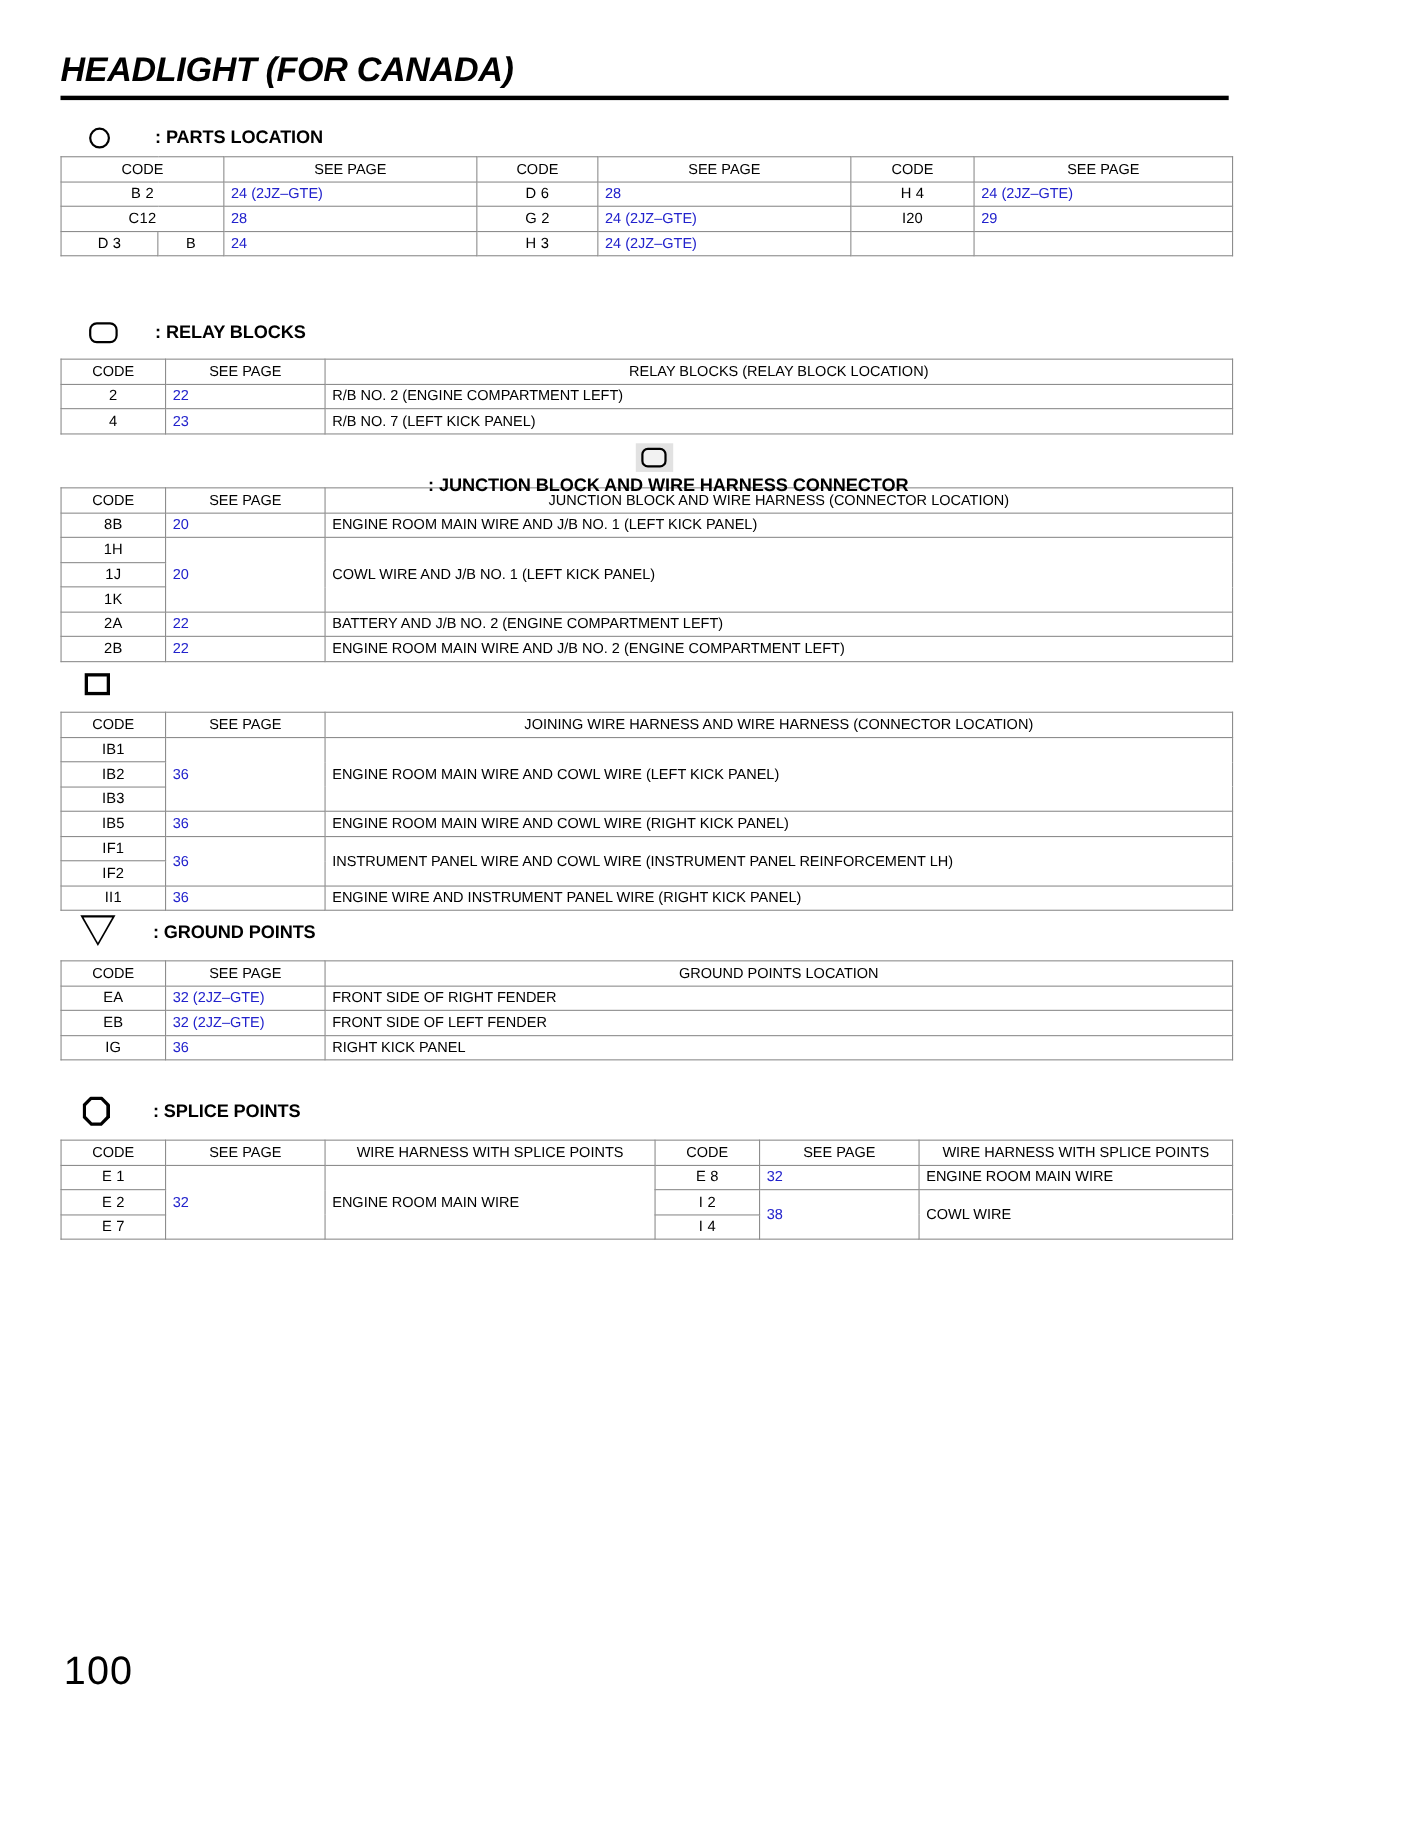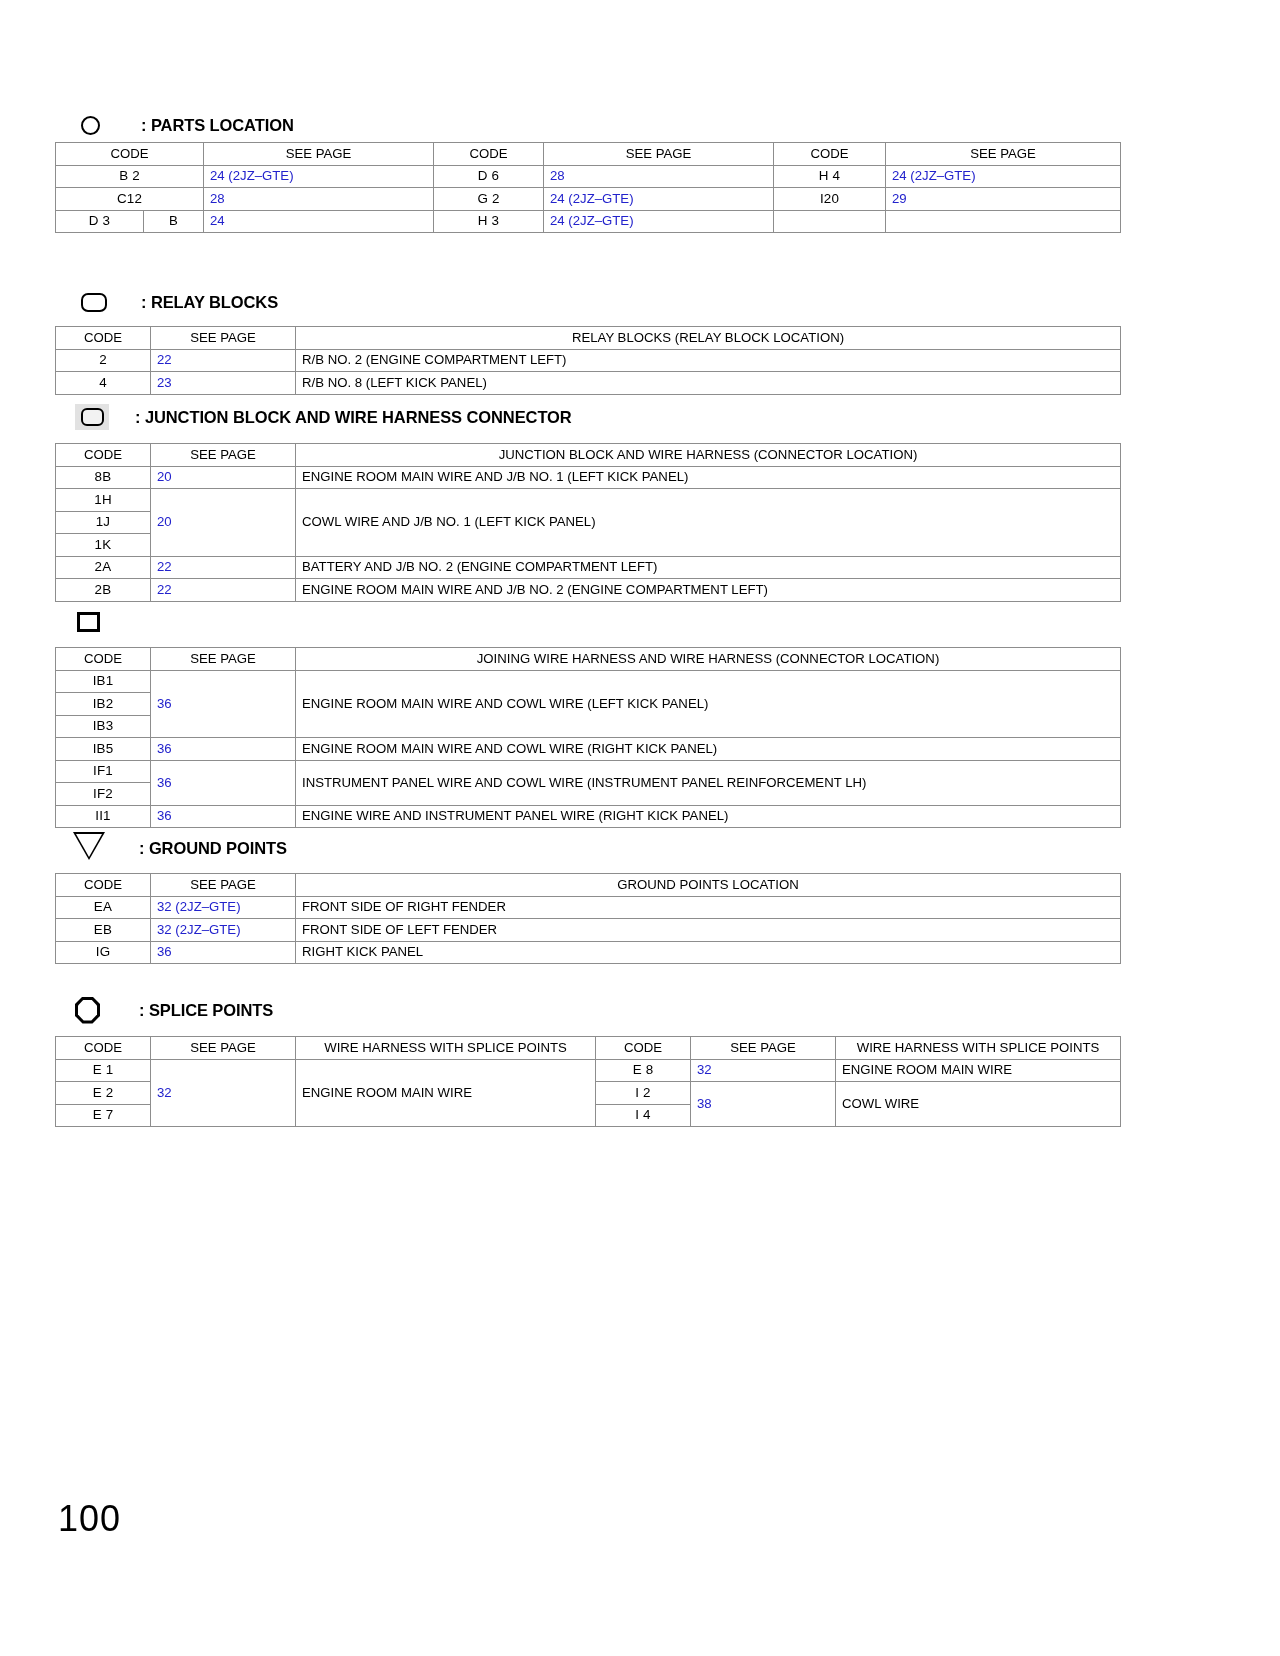--- a/index.html
+++ b/index.html
@@ -190,20 +190,24 @@
     top: 1498px;
     font-size: 36px;
     letter-spacing: 1px;
   }
 </style>
 </head>
 <body>
 
 <div class="page">
 
+  <div class="title-wrap">
+    <div class="doc-title">HEADLIGHT (FOR CANADA)</div>
+    <div class="title-rule"></div>
+  </div>
 
   <div class="section" style="top:108px;">
     <div class="sec-head">
       <span class="sec-icon">
           <span class="ic-circle"></span>
         </span>
       <span class="sec-label">: PARTS LOCATION</span>
     </div>
     <table class="grid">
       <colgroup>
@@ -273,28 +277,28 @@
           <th class="hdr c-desc outer">RELAY BLOCKS (RELAY BLOCK LOCATION)</th>
         </tr>
         <tr>
           <td class="c-code outer">2</td>
           <td class="c-page">22</td>
           <td class="c-desc outer">R/B NO. 2 (ENGINE COMPARTMENT LEFT)</td>
         </tr>
         <tr class="t-bot">
           <td class="c-code outer">4</td>
           <td class="c-page">23</td>
-          <td class="c-desc outer">R/B NO. 8 (LEFT KICK PANEL)</td>
+          <td class="c-desc outer">R/B NO. 7 (LEFT KICK PANEL)</td>
         </tr>
       </tbody>
     </table>
   </div>
 
   <div class="section" style="top:400px;">
-    <div class="sec-head" style="margin-left:20px;">
+    <div class="sec-head" style="margin-left:20px;flex-direction:column;">
       <span class="sec-icon">
           <span class="ic-jb">
             <i></i>
           </span>
         </span>
       <span class="sec-label">: JUNCTION BLOCK AND WIRE HARNESS CONNECTOR</span>
     </div>
     <table class="grid" style="margin-top:9px;">
       <colgroup>
           <col style="width:95px">

